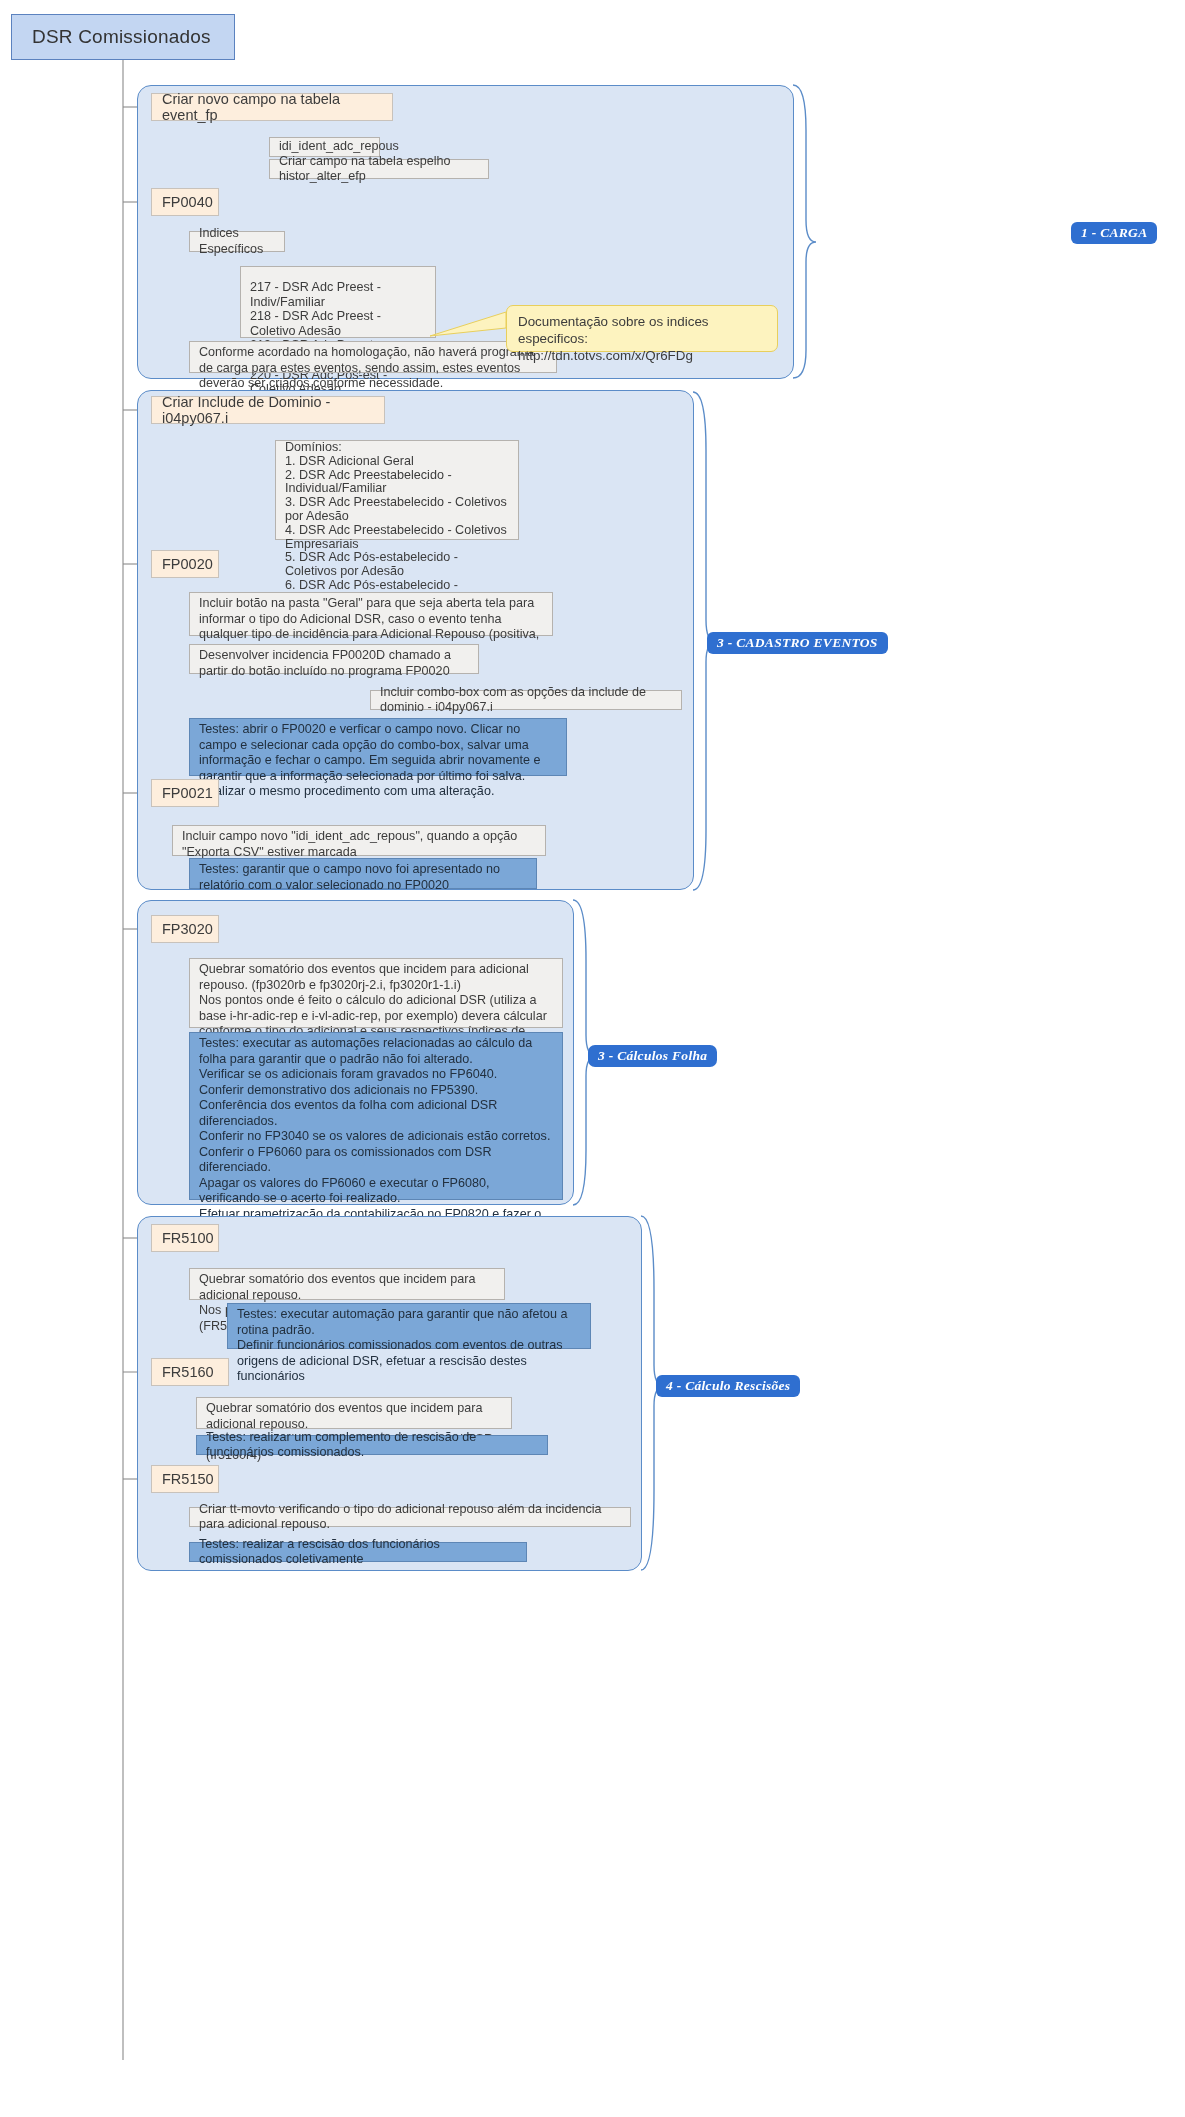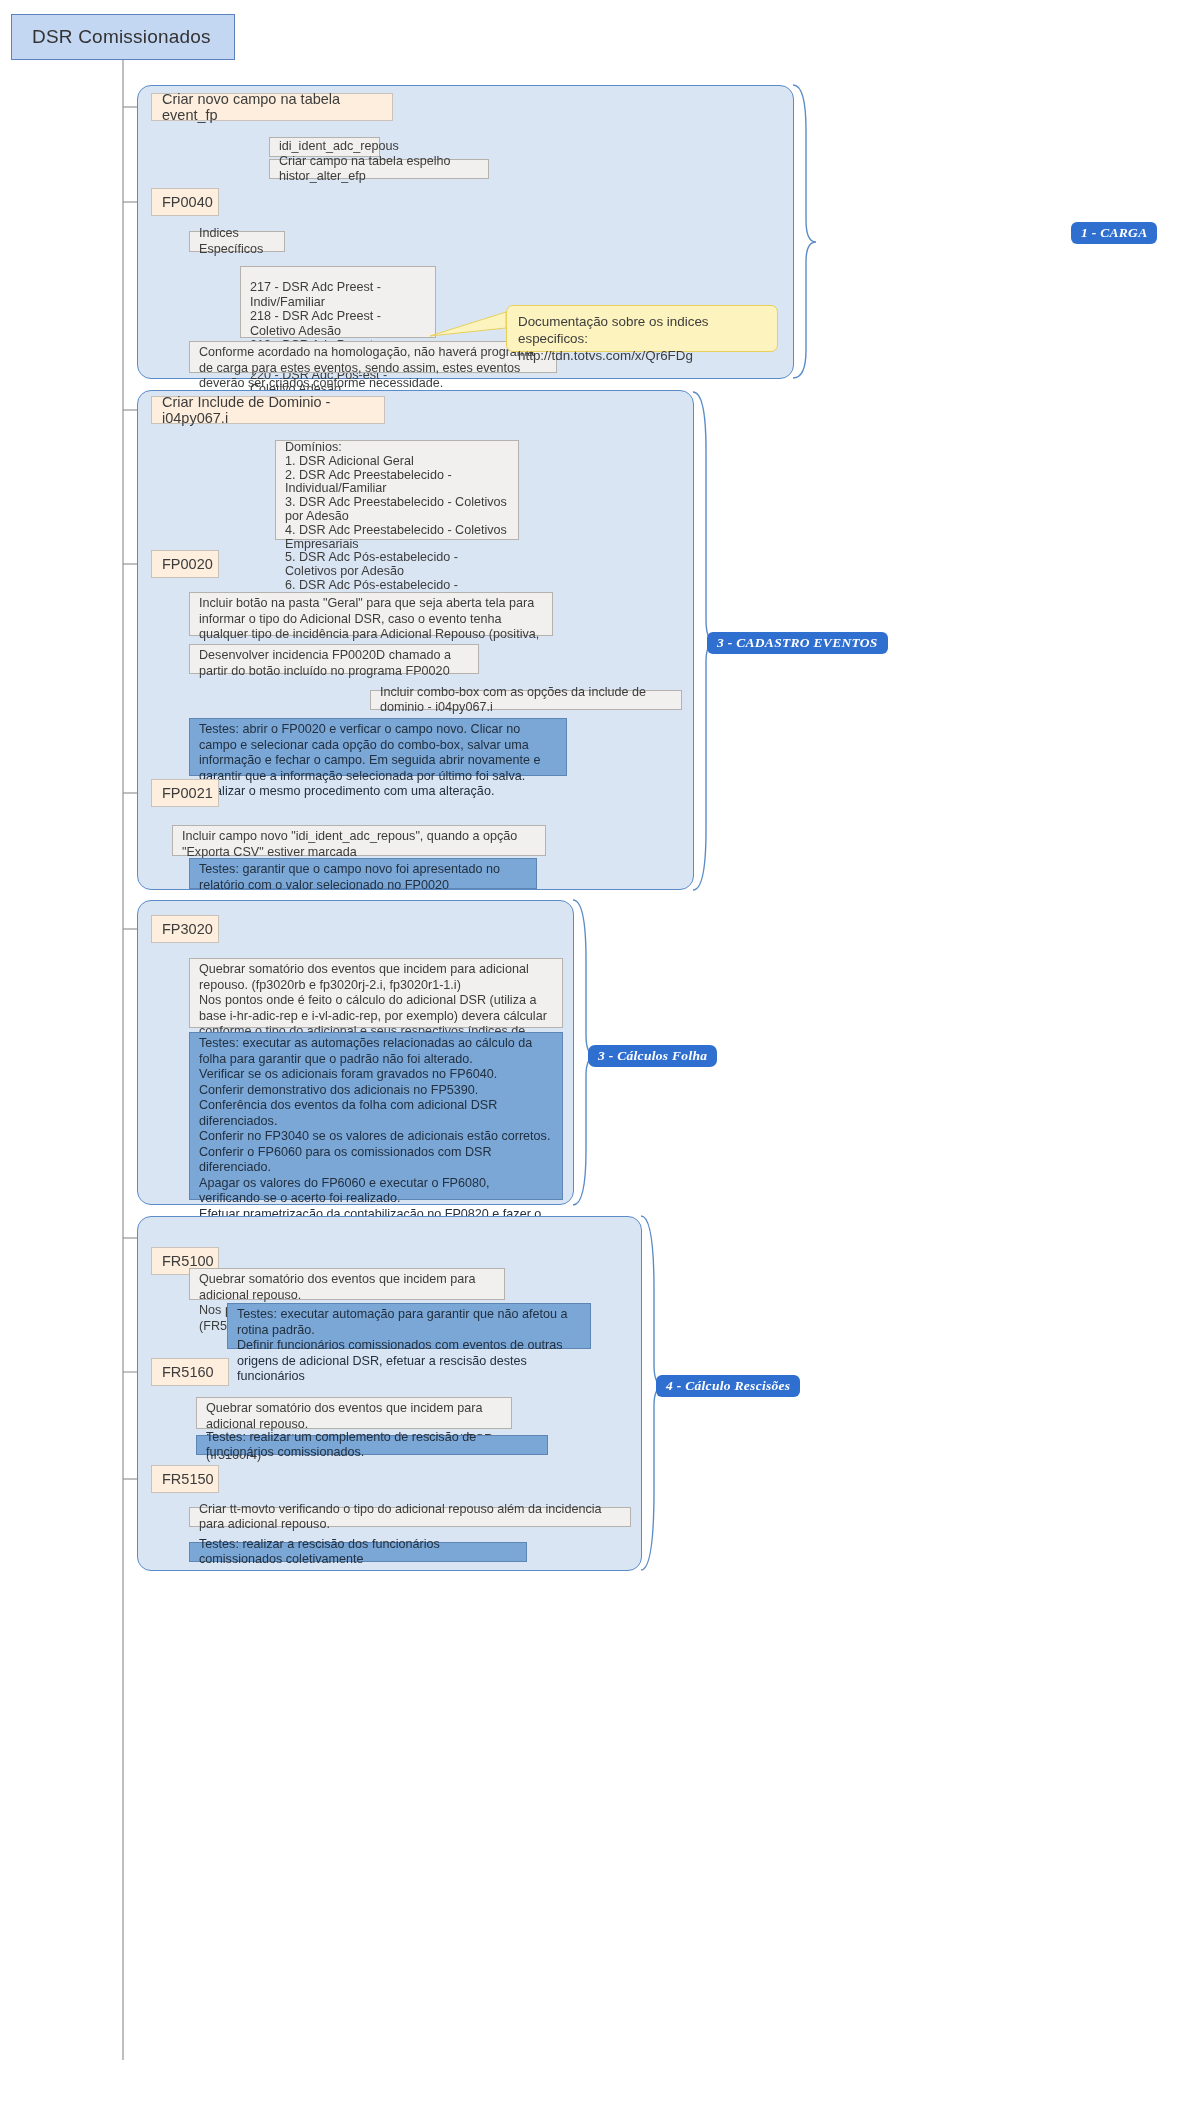--- a/index.html
+++ b/index.html
@@ -198,21 +198,21 @@
 Conferência dos eventos da folha com adicional DSR diferenciados.
 Conferir no FP3040 se os valores de adicionais estão corretos.
 Conferir o FP6060 para os comissionados com DSR diferenciado.
 Apagar os valores do FP6060 e executar o FP6080, verificando se o acerto foi realizado.
 Efetuar prametrização da contabilização no FP0820 e fazer o processo até até o demonstrativo contábil.</div>
 
   <div class="badge" style="left:588px;top:1045px;width:auto;min-width:100px;border-radius:7px;">3 - Cálculos Folha</div>
 
   <div class="group" style="left:137px;top:1216px;width:505px;height:355px;"></div>
 
-  <div class="topic" style="left:151px;top:1224px;width:68px;height:28px;margin-top:23px;">FR5100</div>
+  <div class="topic" style="left:151px;top:1224px;width:68px;height:28px;">FR5100</div>
 
   <div class="plain ml" style="left:189px;top:1268px;width:316px;height:32px;padding-top:3px;">Quebrar somatório dos eventos que incidem para adicional repouso.
 Nos pontos onde é feito o cálculo do adicional DSR (FR5100r6)</div>
 
   <div class="blue ml" style="left:189px;top:1303px;width:364px;height:46px;padding-top:3px;margin-left:38px;">Testes: executar automação para garantir que não afetou a rotina padrão.
 Definir funcionários comissionados com eventos de outras origens de adicional DSR, efetuar a rescisão destes funcionários</div>
 
   <div class="topic" style="left:151px;top:1358px;width:78px;height:28px;">FR5160</div>
 
   <div class="plain ml" style="left:196px;top:1397px;width:316px;height:32px;padding-top:3px;">Quebrar somatório dos eventos que incidem para adicional repouso.

